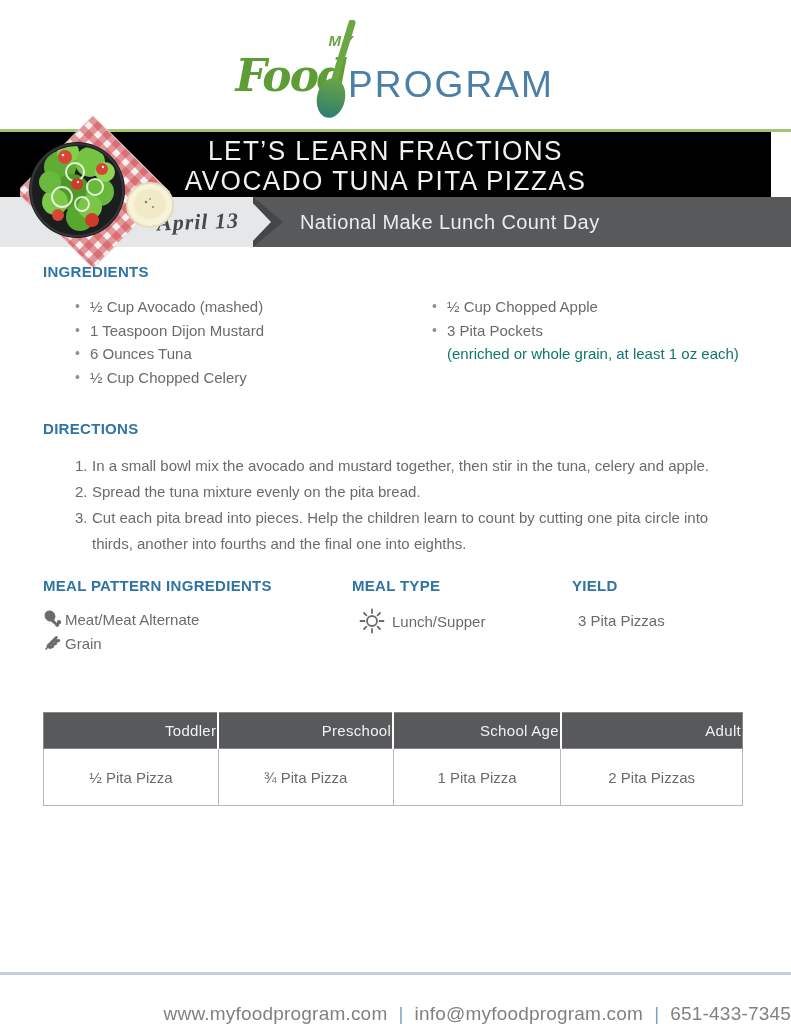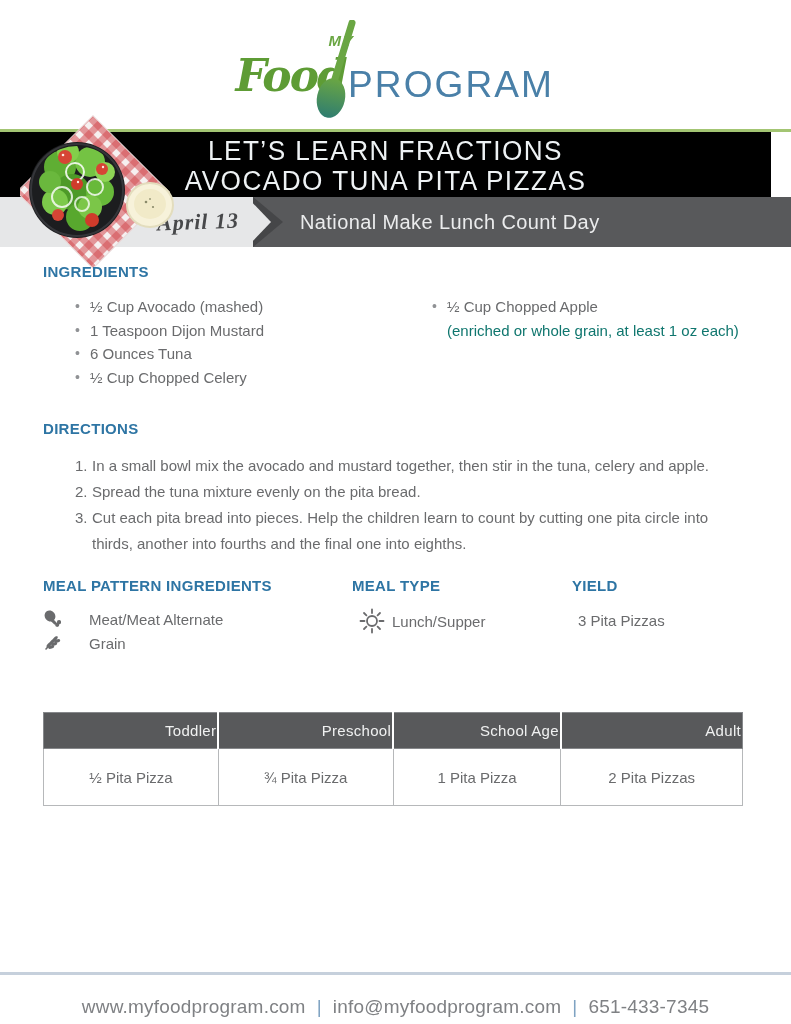--- a/index.html
+++ b/index.html
@@ -59,41 +59,41 @@
   .section-directions{position:absolute;top:420px;left:43px;right:40px;}
   .dir-list{margin-top:16px;margin-left:32px;}
   .dir-step{display:flex;line-height:26px;color:#6a6b6d;font-size:15px;}
   .dir-num{width:17px;flex:none;}
   .dir-text{width:630px;}
 
   .section-meta{position:absolute;top:577px;left:43px;right:40px;display:flex;}
   .meta-col1{width:309px;}
   .meta-col2{width:220px;}
   .meta-items{margin-top:13px;}
-  .meta-item{display:flex;align-items:center;height:24px;color:#6a6b6d;font-size:15px;gap:24px;}
+  .meta-item{display:flex;align-items:center;height:24px;color:#6a6b6d;font-size:15px;}
   .meta-item .icn{width:22px;flex:none;display:flex;align-items:center;}
   .meal-type-row{display:flex;align-items:center;margin-top:13px;margin-left:6px;
                  color:#6a6b6d;font-size:15px;}
   .meal-type-row .icn{width:34px;flex:none;display:flex;align-items:center;}
   .yield-value{margin-top:18px;margin-left:6px;color:#6a6b6d;font-size:15px;}
 
   .section-portions{position:absolute;top:688px;left:43px;}
   .portion-table{margin-top:24px;border-collapse:collapse;width:700px;
                  border:1px solid #86888b;}
   .portion-table th{background:#58595b;color:#f0f1f1;font-weight:400;font-size:15px;
                     height:33px;border-right:2px solid #ffffff;border-bottom:1px solid #86888b;
                     letter-spacing:0.3px;text-align:right;}
   .portion-table th:last-child{border-right:none;}
   .portion-table td{height:54px;text-align:center;font-size:15px;color:#6a6b6d;
                     border:1px solid #b6b8ba;background:#fff;}
 
   
   .footer{position:absolute;left:0;right:0;top:972px;}
   .footer-rule{height:3px;background:#c6d0dc;}
-  .footer-text{margin-top:21px;text-align:center;font-size:19px;color:#7f8184;
+  .footer-text{margin-top:28px;text-align:right;font-size:19px;color:#7f8184;
                letter-spacing:0.2px;}
   .footer-sep{color:#7fa3c2;margin:0 11px;font-weight:400;}
 </style>
 </head>
 <body>
 
 <div class="page">
 
   <div class="logo">
     <div class="logo-inner">
@@ -190,20 +190,21 @@
     <div class="sec-heading">INGREDIENTS</div>
     <div class="ing-cols">
       <div class="ing-list ing-left">
         <div class="item">½ Cup Avocado (mashed)</div>
         <div class="item">1 Teaspoon Dijon Mustard</div>
         <div class="item">6 Ounces Tuna</div>
         <div class="item">½ Cup Chopped Celery</div>
       </div>
       <div class="ing-list ing-right">
         <div class="item">½ Cup Chopped Apple</div>
+        <div class="item">3 Pita Pockets</div>
         <div class="note">(enriched or whole grain, at least 1 oz each)</div>
       </div>
     </div>
   </div>
 
   <div class="section-directions">
     <div class="sec-heading">DIRECTIONS</div>
     <div class="dir-list">
       <div class="dir-step">
         <span class="dir-num">1.</span>

